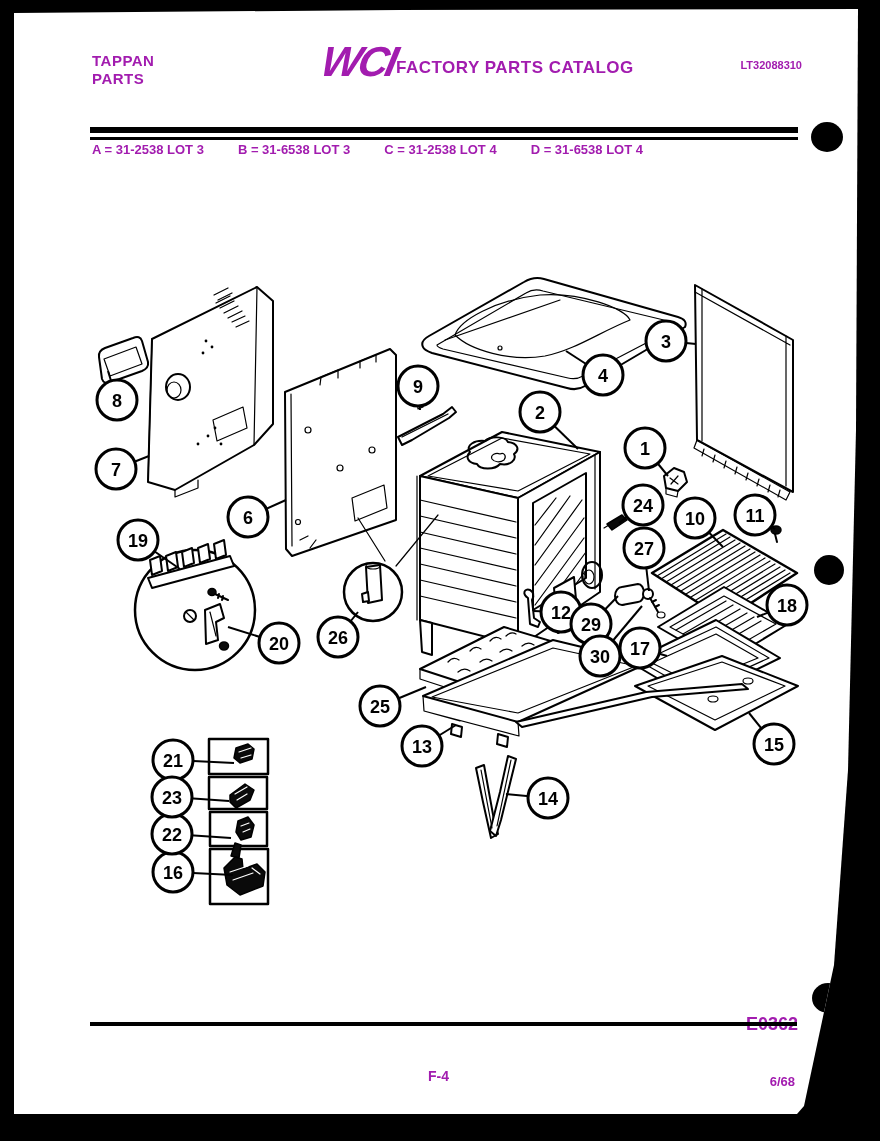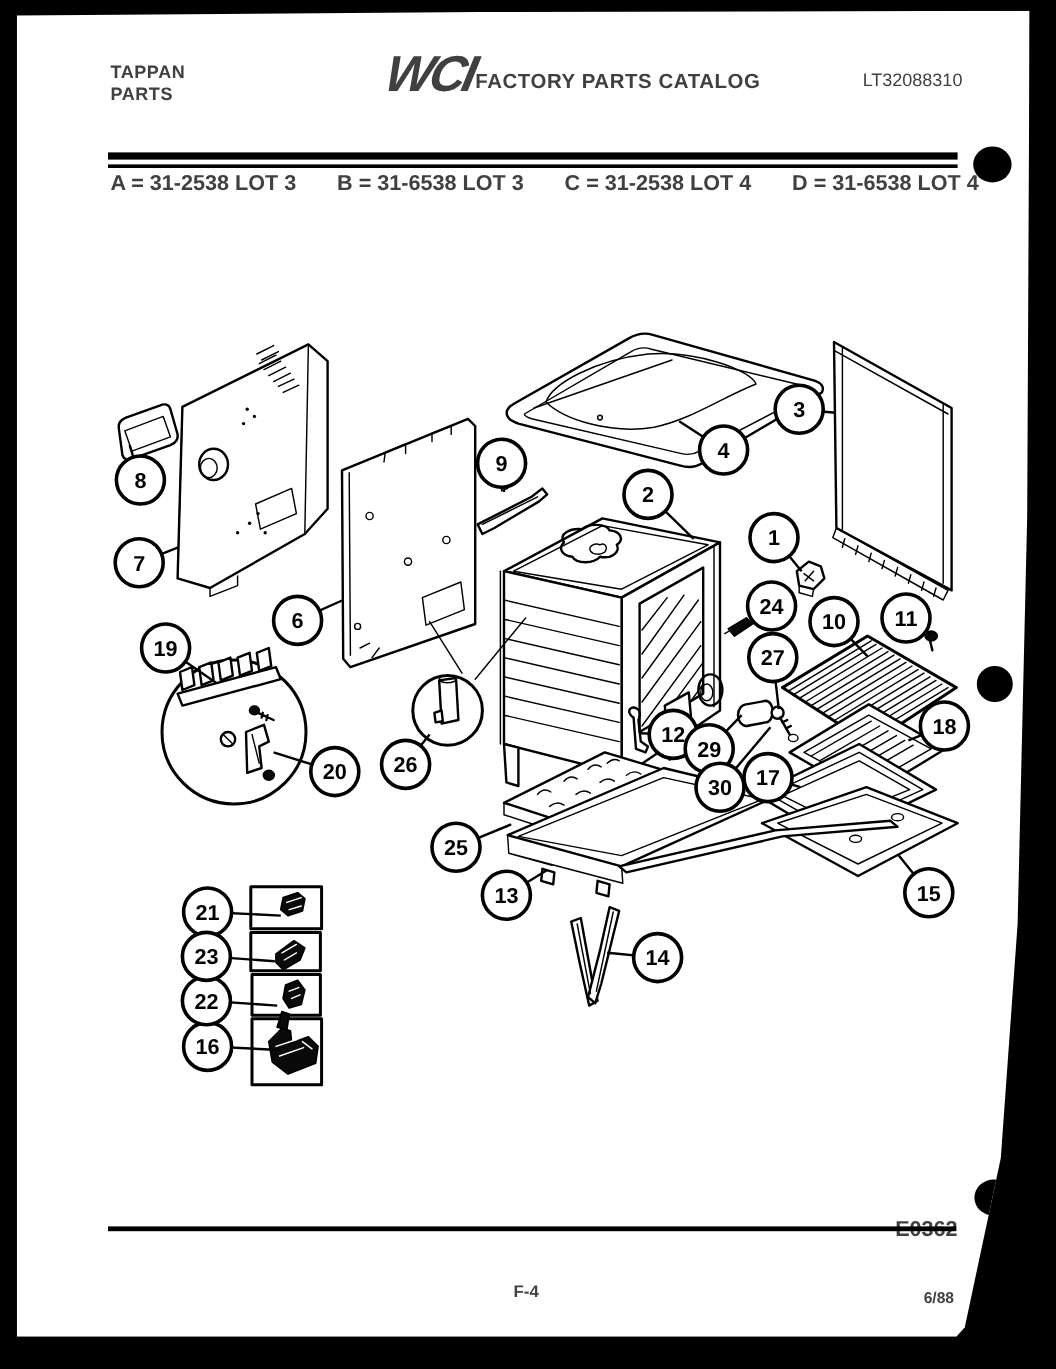--- a/index.html
+++ b/index.html
@@ -1,25 +1,25 @@
 <!DOCTYPE html>
 <html><head>
 <meta charset="utf-8">
 <style>
   html,body{margin:0;padding:0;background:#000;}
   .stage{position:relative;width:880px;height:1141px;background:#000;overflow:hidden;
-         font-family:"Liberation Sans",sans-serif;color:#404040;}
+         font-family:"Liberation Sans",sans-serif;color:#a21caf;}
   .page{position:absolute;left:0;top:0;width:880px;height:1141px;background:#fff;
         clip-path:polygon(14px 13px,400px 10px,858px 9px,856px 430px,848px 770px,834px 965px,804px 1106px,797px 1114px,14px 1114px);}
   .abs{position:absolute;}
   .brand{left:92px;top:52px;font-size:15px;font-weight:bold;line-height:18px;letter-spacing:.5px;}
   .wci{left:322px;top:38px;font-size:42px;font-weight:bold;font-style:italic;letter-spacing:-3px;transform:skewX(-12deg);}
   .cattitle{left:396px;top:58px;font-size:17px;font-weight:bold;letter-spacing:.5px;}
-  .docnum{left:706px;top:59px;width:96px;text-align:right;font-size:15px;font-weight:normal;}
-  .legend{left:92px;top:142px;font-size:18px;font-weight:bold;white-space:nowrap;}
+  .docnum{left:706px;top:59px;width:96px;text-align:right;font-size:11px;font-weight:bold;}
+  .legend{left:92px;top:142px;font-size:13px;font-weight:bold;white-space:nowrap;}
   .legend span{margin-right:34px;}
   .rule{background:#000;}
   .plate{left:698px;top:1014px;width:100px;text-align:right;font-size:18px;font-weight:bold;}
   .pageno{left:428px;top:1068px;font-size:14px;font-weight:bold;text-align:right;}
   .revdate{left:715px;top:1074px;width:80px;text-align:right;font-size:13px;font-weight:bold;}
   svg{position:absolute;left:0;top:0;}
   .ln{fill:none;stroke:#000;stroke-width:2;stroke-linejoin:round;stroke-linecap:round;}
   .thin{fill:none;stroke:#000;stroke-width:1.2;stroke-linejoin:round;stroke-linecap:round;}
   .wfill{fill:#fff;stroke:#000;stroke-width:2;stroke-linejoin:round;}
   .dark{fill:#0a0a0a;stroke:#000;stroke-width:1.5;stroke-linejoin:round;}
@@ -377,15 +377,15 @@
         </g>
 
       <ellipse cx="827" cy="137" rx="16" ry="15" fill="#000"></ellipse>
       <ellipse cx="829" cy="570" rx="15" ry="15" fill="#000"></ellipse>
       <ellipse cx="828" cy="998" rx="16" ry="15" fill="#000"></ellipse>
     </svg>
 
     <div class="abs plate">E0362</div>
     <div class="abs rule" style="left:90px;top:1022px;width:707px;height:4px;"></div>
     <div class="abs pageno">F-4</div>
-    <div class="abs revdate">6/88</div>
+    <div class="abs revdate">6/68</div>
   </div>
 </div>
 
 </body></html>

